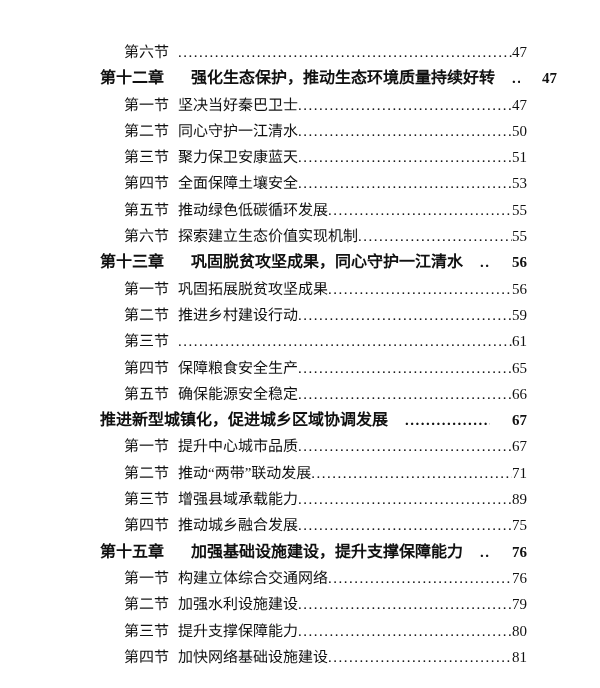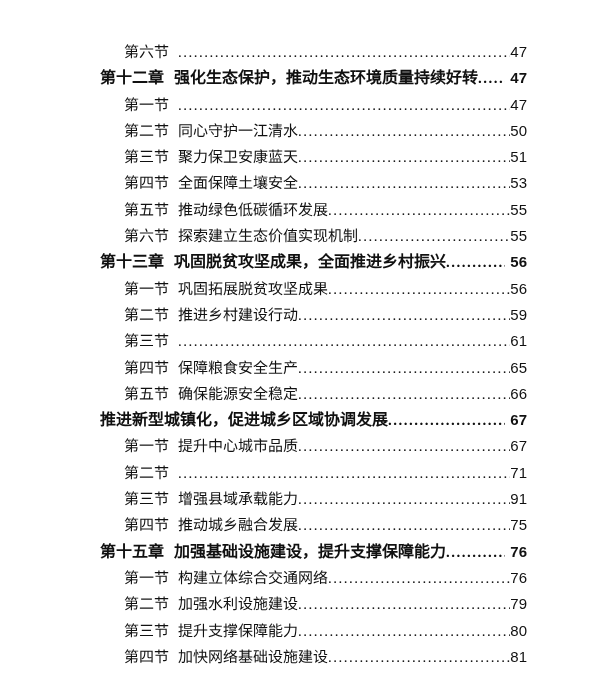--- a/index.html
+++ b/index.html
@@ -31,20 +31,21 @@
     color: var(--text, #111111);
     white-space: nowrap;
   }
   .row.section {
     padding-left: 24px;
   }
   .row.chapter {
     font-family: "Liberation Sans", sans-serif;
     font-weight: 700;
     font-size: 16px;
+    gap: 17px;
   }
   .entry-label {
     flex: 0 0 auto;
     margin-right: 9px;
   }
   .row.chapter .entry-label {
     margin-right: 10px;
   }
   .entry-title {
     flex: 0 0 auto;
@@ -61,21 +62,21 @@
   .leader::after {
     content: "....................................................................................................................................................";
     letter-spacing: 1.5px;
   }
   .row.chapter .leader {
     margin-right: 5px;
     font-weight: 700;
   }
   .entry-page {
     flex: 0 0 auto;
-    font-family: Liberation Sans, sans-serif;
+    font-family: Liberation Serif, serif;
     font-size: 15px;
   }
   .row.chapter .entry-page {
     font-weight: 700;
   }
 </style>
 </head>
 <body>
 
 <div class="page">
@@ -86,20 +87,21 @@
     <span class="entry-page">47</span>
   </div>
       <div class="row chapter">
     <span class="entry-label">第十二章</span>
     <span class="entry-title">强化生态保护，推动生态环境质量持续好转</span>
     <span class="leader"></span>
     <span class="entry-page">47</span>
   </div>
       <div class="row section">
     <span class="entry-label">第一节</span>
+    <span class="entry-title">坚决当好秦巴卫士</span>
     <span class="leader"></span>
     <span class="entry-page">47</span>
   </div>
       <div class="row section">
     <span class="entry-label">第二节</span>
     <span class="entry-title">同心守护一江清水</span>
     <span class="leader"></span>
     <span class="entry-page">50</span>
   </div>
       <div class="row section">
@@ -121,21 +123,21 @@
     <span class="entry-page">55</span>
   </div>
       <div class="row section">
     <span class="entry-label">第六节</span>
     <span class="entry-title">探索建立生态价值实现机制</span>
     <span class="leader"></span>
     <span class="entry-page">55</span>
   </div>
       <div class="row chapter">
     <span class="entry-label">第十三章</span>
-    <span class="entry-title">巩固脱贫攻坚成果，全面推进乡村振兴</span>
+    <span class="entry-title">巩固脱贫攻坚成果，同心守护一江清水</span>
     <span class="leader"></span>
     <span class="entry-page">56</span>
   </div>
       <div class="row section">
     <span class="entry-label">第一节</span>
     <span class="entry-title">巩固拓展脱贫攻坚成果</span>
     <span class="leader"></span>
     <span class="entry-page">56</span>
   </div>
       <div class="row section">
@@ -167,28 +169,29 @@
     <span class="entry-page">67</span>
   </div>
       <div class="row section">
     <span class="entry-label">第一节</span>
     <span class="entry-title">提升中心城市品质</span>
     <span class="leader"></span>
     <span class="entry-page">67</span>
   </div>
       <div class="row section">
     <span class="entry-label">第二节</span>
+    <span class="entry-title">推动“两带”联动发展</span>
     <span class="leader"></span>
     <span class="entry-page">71</span>
   </div>
       <div class="row section">
     <span class="entry-label">第三节</span>
     <span class="entry-title">增强县域承载能力</span>
     <span class="leader"></span>
-    <span class="entry-page">91</span>
+    <span class="entry-page">89</span>
   </div>
       <div class="row section">
     <span class="entry-label">第四节</span>
     <span class="entry-title">推动城乡融合发展</span>
     <span class="leader"></span>
     <span class="entry-page">75</span>
   </div>
       <div class="row chapter">
     <span class="entry-label">第十五章</span>
     <span class="entry-title">加强基础设施建设，提升支撑保障能力</span>

